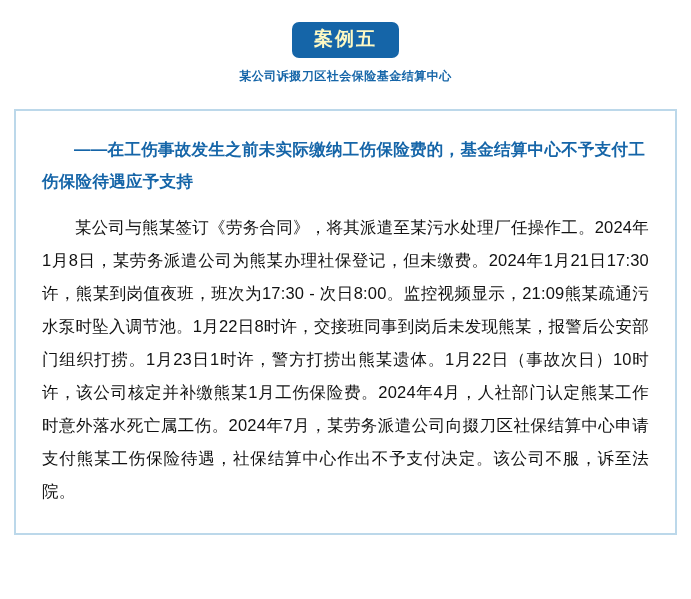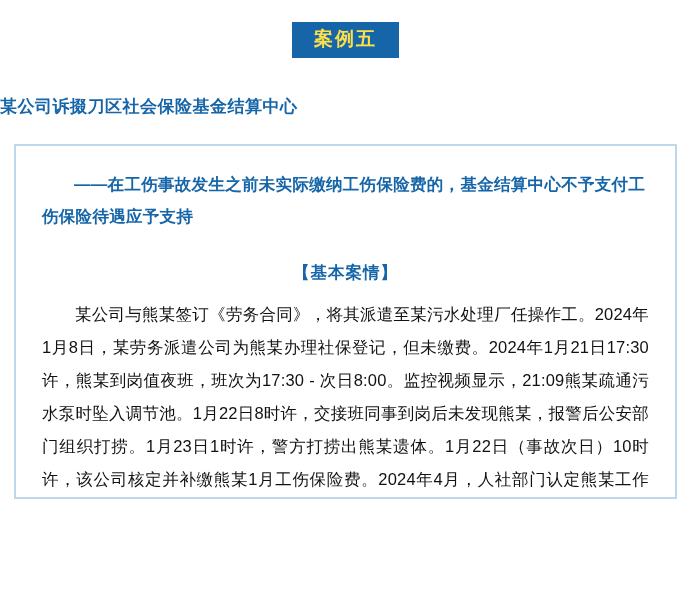--- a/index.html
+++ b/index.html
@@ -20,50 +20,51 @@
     box-sizing: border-box;
     background: #ffffff;
   }
   .badge-row {
     text-align: center;
     padding-top: 22px;
   }
   .badge {
     display: inline-block;
     background: #1565a8;
-    color: #fde047;
+    color: #fef9c3;
     font-size: 19px;
     font-weight: bold;
     letter-spacing: 2px;
     padding: 7px 22px 8px 22px;
     line-height: 1.1;
+    border-radius: 7px;
   }
   .doc-title {
-    text-align: left;
+    text-align: center;
     color: #1565a8;
     font-weight: bold;
-    font-size: 17px;
+    font-size: 12px;
     line-height: 1.75;
-    margin-top: 34px;
+    margin-top: 8px;
     letter-spacing: 0.5px;
   }
   .doc-title div {
     white-space: nowrap;
   }
   .divider {
     margin: 22px 14px 0 14px;
     border-top: 2px solid #bcd8ea;
   }
   .body-panel {
     margin: 0 14px;
     border-left: 2px solid #bcd8ea;
     border-right: 2px solid #bcd8ea;
     border-bottom: 2px solid #bcd8ea;
     box-sizing: border-box;
-    height: 353px;
+    height: 424px;
     padding: 22px 26px 0 26px;
     background: #ffffff;
     overflow: hidden;
   }
   .lead {
     color: #1565a8;
     font-weight: bold;
     font-size: 16.5px;
     line-height: 1.95;
     text-indent: 32px;
@@ -97,17 +98,16 @@
   </div>
 
   <div class="doc-title">
     <div>某公司诉掇刀区社会保险基金结算中心</div>
   </div>
 
   <div class="divider"></div>
 
   <div class="body-panel">
     <div class="lead">——在工伤事故发生之前未实际缴纳工伤保险费的，基金结算中心不予支付工伤保险待遇应予支持</div>
-    <div class="section-head">【基本案情】</div>
     <div class="para">某公司与熊某签订《劳务合同》，将其派遣至某污水处理厂任操作工。2024年1月8日，某劳务派遣公司为熊某办理社保登记，但未缴费。2024年1月21日17:30许，熊某到岗值夜班，班次为17:30 - 次日8:00。监控视频显示，21:09熊某疏通污水泵时坠入调节池。1月22日8时许，交接班同事到岗后未发现熊某，报警后公安部门组织打捞。1月23日1时许，警方打捞出熊某遗体。1月22日（事故次日）10时许，该公司核定并补缴熊某1月工伤保险费。2024年4月，人社部门认定熊某工作时意外落水死亡属工伤。2024年7月，某劳务派遣公司向掇刀区社保结算中心申请支付熊某工伤保险待遇，社保结算中心作出不予支付决定。该公司不服，诉至法院。</div>
   </div>
 
 </div>
 
 </body></html>

